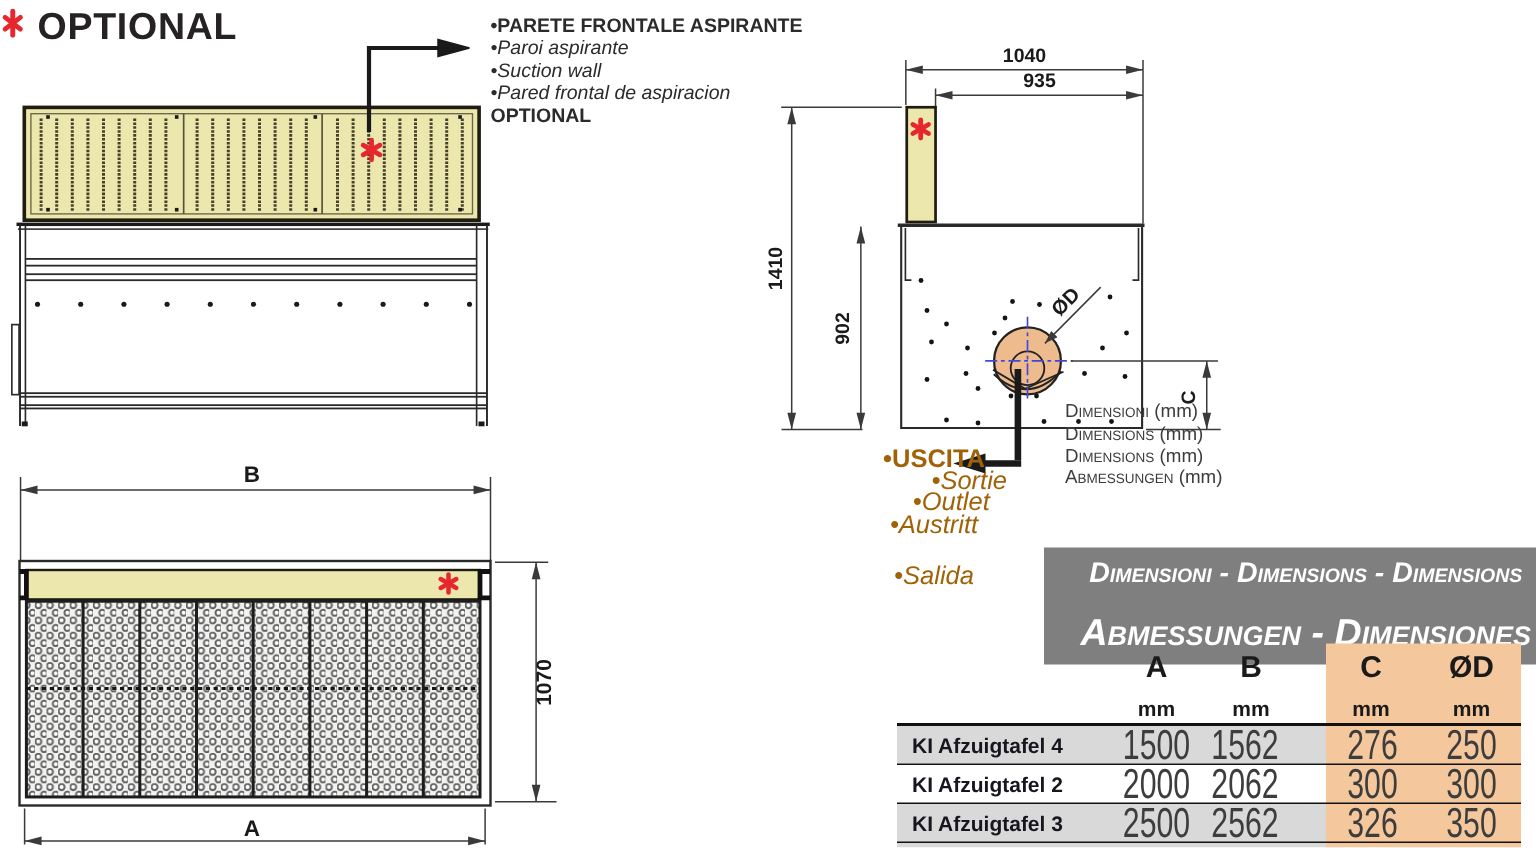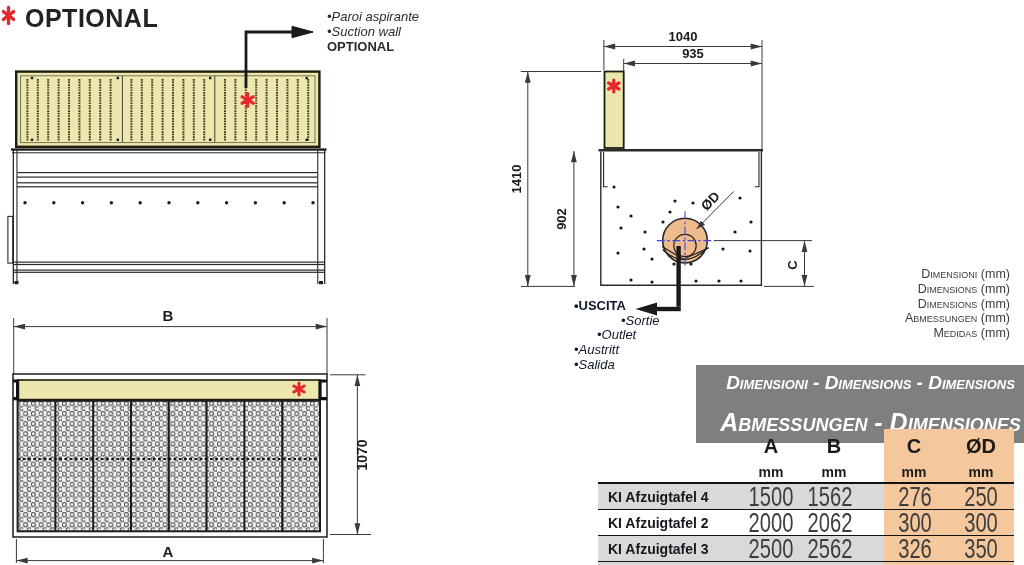--- a/index.html
+++ b/index.html
@@ -15,22 +15,24 @@
   <g stroke="#e8262d" stroke-width="3.3" stroke-linecap="round">
     <line x1="8.5" y1="3.5" x2="8.5" y2="19.5"></line>
     <line x1="3.4" y1="7.6" x2="13.6" y2="15.4"></line>
     <line x1="13.6" y1="7.6" x2="3.4" y2="15.4"></line>
   </g>
 </svg>
 
 <div class="abs" style="left:25px;top:4px;font-size:25px;font-weight:bold;color:#262223;letter-spacing:0.5px;">OPTIONAL</div>
 
 <div class="abs" style="left:327px;top:9px;font-size:13px;line-height:15px;color:#2b2b2b;white-space:nowrap;">
+  <div style="font-weight:bold;">•PARETE FRONTALE ASPIRANTE</div>
   <div style="font-style:italic;">•Paroi aspirante</div>
   <div style="font-style:italic;">•Suction wall</div>
+  <div style="font-style:italic;">•Pared frontal de aspiracion</div>
   <div style="font-weight:bold;">OPTIONAL</div>
 </div>
 
 <svg class="abs" style="left:240px;top:24px;z-index:5" width="80" height="70" viewBox="0 0 80 70">
   <path d="M6 64 L6 8 L54 8" fill="none" stroke="#1a1a1a" stroke-width="2.8"></path>
   <path d="M52 8 L73 8 L52 2.3 Z M52 8 L73 8 L52 13.7 Z" fill="#1a1a1a" stroke="#1a1a1a" stroke-width="1"></path>
 </svg>
 
 <svg class="abs" style="left:0px;top:60px" width="340" height="230" viewBox="0 0 340 230">
 
@@ -287,34 +289,33 @@
   </g>
   <path d="M299.5 210.6 L296.6 221.9 L302.4 221.9 Z" fill="#3a3a3a"></path>
   <path d="M299.5 256.4 L296.6 245.1 L302.4 245.1 Z" fill="#3a3a3a"></path>
   <text x="291.5" y="235" font-size="13" font-weight="bold" fill="#1a1a1a" text-anchor="middle" transform="rotate(-90 291.5 235)">C</text>
 
   <path d="M171.4 216 L175.8 216 L175.8 276.8 L171.4 276.8 Z" fill="#1a1a1a"></path>
   <path d="M175.8 276.8 L175.8 281.2 L151 281.2 L151 276.8 Z" fill="#1a1a1a"></path>
   <path d="M130.5 279 L152 272.4 L152 285.6 Z" fill="#1a1a1a"></path>
 </svg>
 
-<div class="abs" style="left:574px;top:299px;font-size:13px;line-height:14.7px;color:#0f172a;white-space:nowrap;">
+<div class="abs" style="left:574px;top:299px;font-size:17px;line-height:14.7px;color:#a16207;white-space:nowrap;text-align:center;">
   <div style="font-weight:bold;">•USCITA</div>
   <div style="font-style:italic;margin-left:47px;">•Sortie</div>
   <div style="font-style:italic;margin-left:23px;">•Outlet</div>
   <div style="font-style:italic;">•Austritt</div>
-  <div style="font-style:italic;">•Salida</div>
+  <div style="font-style:italic;margin-top:19px;">•Salida</div>
 </div>
 
-<div class="abs" style="left:710px;top:267px;width:300px;text-align:right;font-size:12.5px;line-height:14.8px;color:#3c3c3c;font-variant:small-caps;white-space:nowrap;">
+<div class="abs" style="left:710px;top:267px;width:300px;font-size:12.5px;line-height:14.8px;color:#3c3c3c;font-variant:small-caps;white-space:nowrap;">
   <div>Dimensioni <span style="font-variant:normal;">(mm)</span></div>
   <div>Dimensions <span style="font-variant:normal;">(mm)</span></div>
   <div>Dimensions <span style="font-variant:normal;">(mm)</span></div>
   <div>Abmessungen <span style="font-variant:normal;">(mm)</span></div>
-  <div>Medidas <span style="font-variant:normal;">(mm)</span></div>
 </div>
 
 <div class="abs" style="left:696px;top:365px;width:317px;height:78px;background:#7f7f7f;color:#ffffff;font-weight:bold;font-style:italic;font-variant:small-caps;text-align:center;padding-left:16px;">
   <div style="font-size:19px;margin-top:7px;">Dimensioni - Dimensions - Dimensions</div>
   <div style="font-size:25px;margin-top:14px;">Abmessungen - Dimensiones</div>
 </div>
 
 <div class="abs" style="left:883.6px;top:429.3px;width:130px;height:135.7px;background:#f4c79c;"></div>
 
 <div class="abs" style="left:597.6px;top:483.5px;width:286px;height:25.8px;background:#d9d9d9;"></div>

